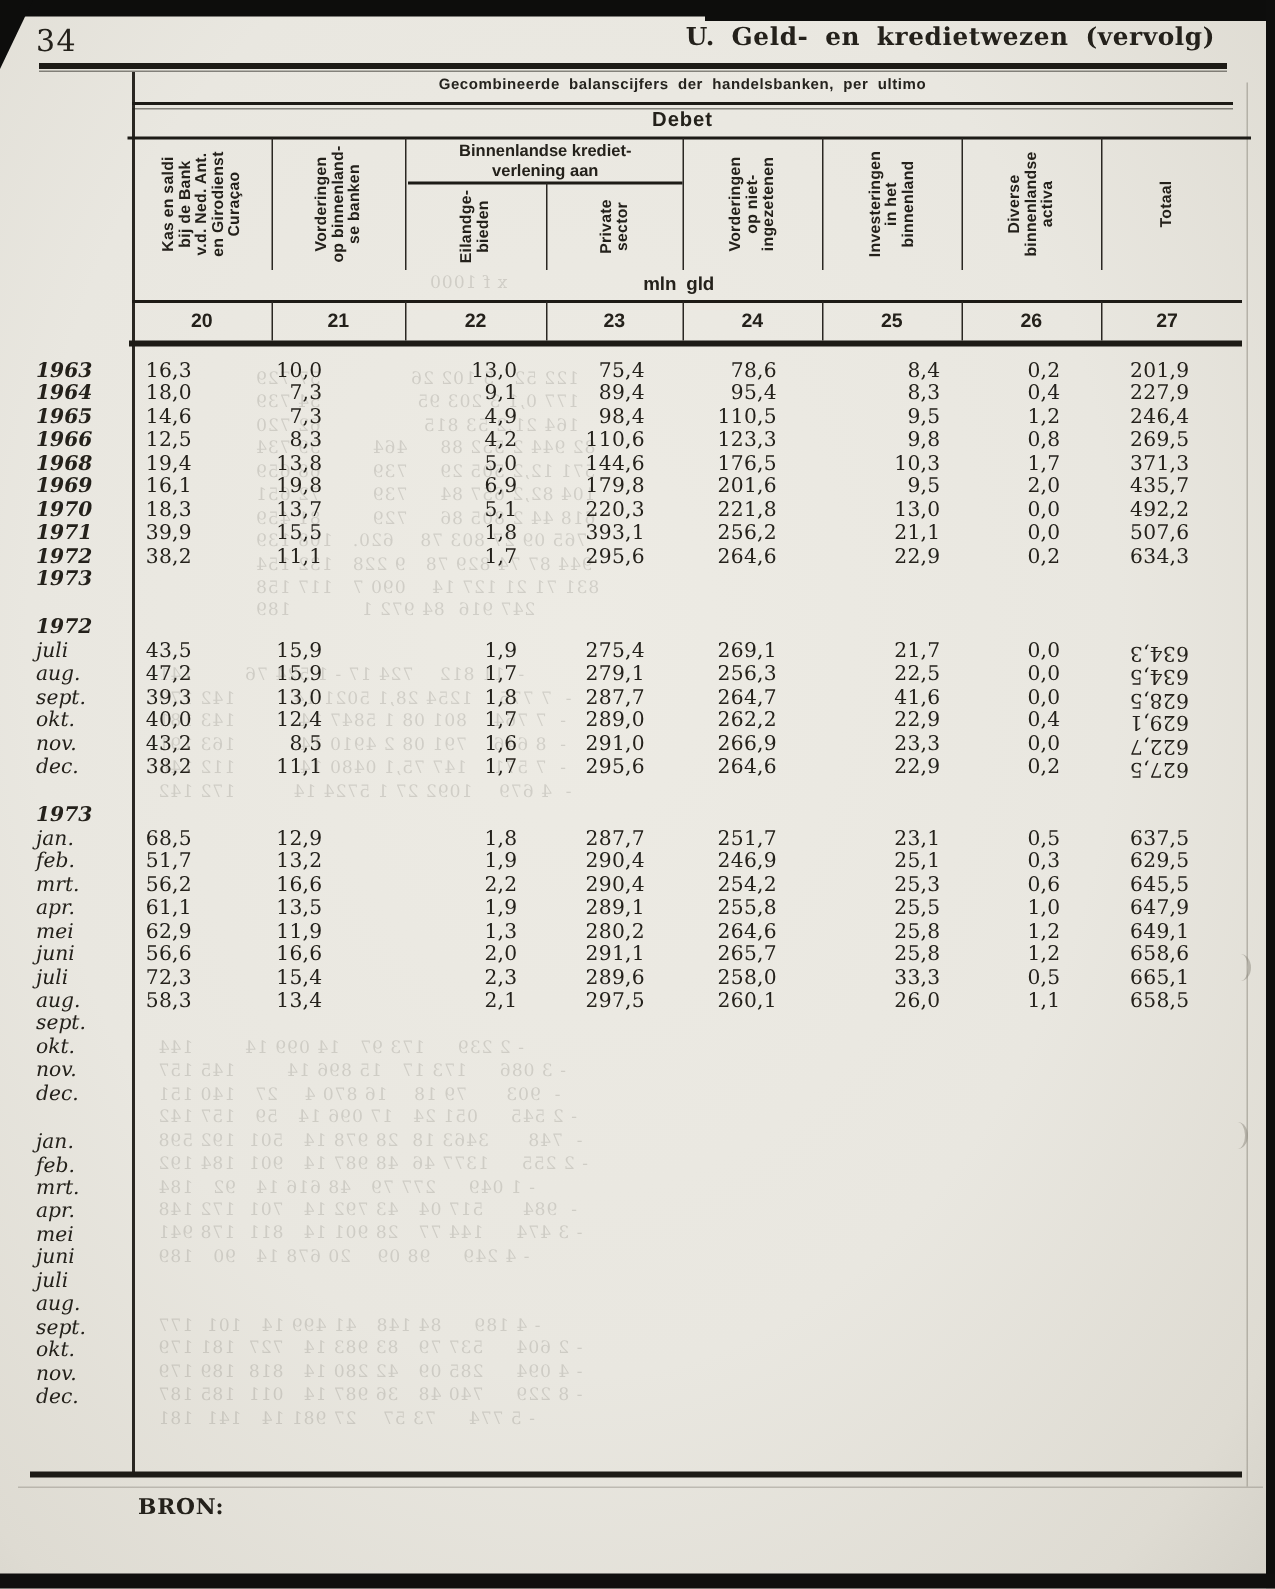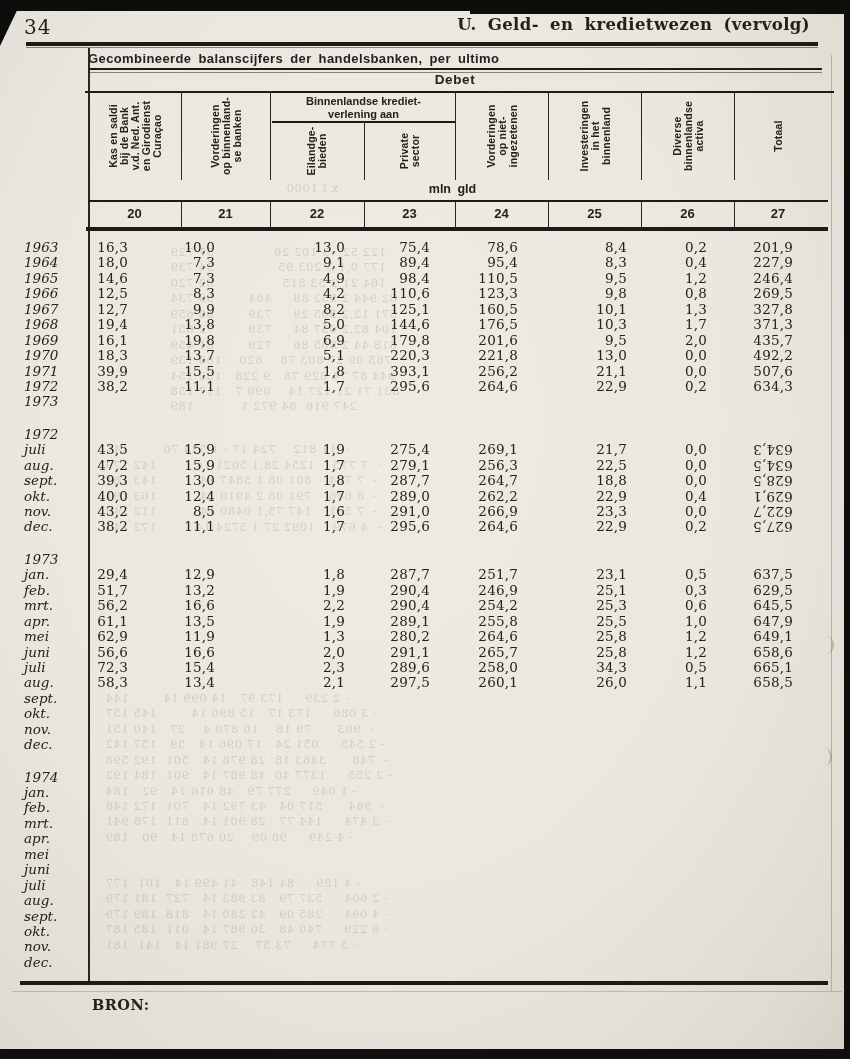--- a/index.html
+++ b/index.html
@@ -16,42 +16,42 @@
   .edge-right{left:844px;top:0;width:6px;height:1059px;background:#0e0e0d;}
   .edge-bottom{left:0;top:1049px;width:850px;height:10px;background:#100f0e;}
   .pageno{left:24px;top:15px;font-size:20px;letter-spacing:1px;}
   .sechead{right:40px;top:15px;font-size:16.5px;font-weight:bold;letter-spacing:.4px;word-spacing:5px;}
   .toprule{left:26px;top:42px;width:792px;height:3.5px;}
   .toprule2{left:26px;top:47px;width:792px;height:1px;opacity:.5;}
   .edgeline{left:831px;top:55px;width:1px;height:936px;background:#a19d93;opacity:.7;}
   .bump{position:absolute;width:12px;height:18px;border-right:2px solid #8d897e;border-radius:50%;opacity:.5;}
   .crease{left:12px;top:991px;width:830px;height:1px;background:#8b887f;opacity:.45;}
   
-  .title{left:88px;top:51px;width:734px;font-family:"Liberation Sans",sans-serif;
-    font-weight:bold;font-size:13px;letter-spacing:.4px;word-spacing:3px;color:#25231e;}
+  .title{left:88px;top:51px;width:734px;text-align:center;font-family:"Liberation Sans",sans-serif;
+    font-weight:bold;font-size:10px;letter-spacing:.4px;word-spacing:3px;color:#25231e;}
   .debet{left:88px;top:72px;width:734px;text-align:center;font-family:"Liberation Sans",sans-serif;
     font-weight:bold;font-size:13.5px;letter-spacing:.6px;}
   .mlngld{left:405px;top:182px;width:95px;text-align:center;font-family:"Liberation Sans",sans-serif;
     font-weight:bold;font-size:12.5px;word-spacing:3px;}
   .ghead{left:272px;top:95px;width:183px;text-align:center;font-family:"Liberation Sans",sans-serif;
     font-weight:bold;font-size:11px;line-height:12.5px;white-space:pre-line;}
   .hcell{position:absolute;top:92px;height:88px;}
   .hcell.sub{top:122px;height:58px;}
   .rot{position:absolute;left:50%;top:50%;width:86px;transform:translate(-50%,-50%) rotate(-90deg);
     font-family:"Liberation Sans",sans-serif;font-weight:bold;font-size:10.5px;line-height:11px;
     text-align:center;white-space:pre-line;letter-spacing:.2px;}
   .hcell.sub .rot{width:56px;}
   .cnum{position:absolute;top:201px;height:26px;line-height:26px;text-align:center;
     font-family:"Liberation Sans",sans-serif;font-weight:bold;font-size:13px;}
   
   .datagrid{position:absolute;left:20px;top:240px;width:802px;}
   .section{margin-bottom:17px;}
   .trow{display:grid;grid-template-columns:68px 93px 89px 94px 91px 93px 93px 93px 88px;height:15.45px;}
   .stub{font-style:italic;font-size:13.5px;line-height:15.45px;padding-left:4px;white-space:nowrap;}
-  .stub.yr,.stub.sec{font-weight:normal;}
+  .stub.yr,.stub.sec{font-weight:bold;}
   .cell{text-align:right;font-size:13.5px;line-height:15.45px;letter-spacing:.2px;white-space:nowrap;}
   .c0{padding-right:53px}.c1{padding-right:55px}.c2{padding-right:19px}.c3{padding-right:25px}
   .c4{padding-right:30px}.c5{padding-right:14px}.c6{padding-right:27px}.c7{padding-right:29px}
   .inv{display:inline-block;transform:rotate(180deg);}
   
   .bron-label{left:92px;top:996px;font-size:14.5px;font-weight:bold;letter-spacing:.5px;}
   .bron-text{left:158px;top:996px;font-size:14.5px;font-weight:bold;letter-spacing:.3px;word-spacing:2px;}
   
   .bleed{position:absolute;transform:scaleX(-1);font-size:11.5px;line-height:13px;color:#4e4b43;
     opacity:.17;white-space:pre;letter-spacing:.6px;}
@@ -236,31 +236,20 @@
             <span class="cell c0">12,5</span>
             <span class="cell c1">8,3</span>
             <span class="cell c2">4,2</span>
             <span class="cell c3">110,6</span>
             <span class="cell c4">123,3</span>
             <span class="cell c5">9,8</span>
             <span class="cell c6">0,8</span>
             <span class="cell c7">269,5</span>
           </div>
           <div class="trow">
-            <span class="stub yr">1967</span>
-            <span class="cell c0">12,7</span>
-            <span class="cell c1">9,9</span>
-            <span class="cell c2">8,2</span>
-            <span class="cell c3">125,1</span>
-            <span class="cell c4">160,5</span>
-            <span class="cell c5">10,1</span>
-            <span class="cell c6">1,3</span>
-            <span class="cell c7">327,8</span>
-          </div>
-          <div class="trow">
             <span class="stub yr">1968</span>
             <span class="cell c0">19,4</span>
             <span class="cell c1">13,8</span>
             <span class="cell c2">5,0</span>
             <span class="cell c3">144,6</span>
             <span class="cell c4">176,5</span>
             <span class="cell c5">10,3</span>
             <span class="cell c6">1,7</span>
             <span class="cell c7">371,3</span>
           </div>
@@ -346,21 +335,21 @@
             <span class="cell c6">0,0</span>
             <span class="cell c7"><span class="inv">634,5</span></span>
           </div>
           <div class="trow">
             <span class="stub mo">sept.</span>
             <span class="cell c0">39,3</span>
             <span class="cell c1">13,0</span>
             <span class="cell c2">1,8</span>
             <span class="cell c3">287,7</span>
             <span class="cell c4">264,7</span>
-            <span class="cell c5">18,8</span>
+            <span class="cell c5">41,6</span>
             <span class="cell c6">0,0</span>
             <span class="cell c7"><span class="inv">628,5</span></span>
           </div>
           <div class="trow">
             <span class="stub mo">okt.</span>
             <span class="cell c0">40,0</span>
             <span class="cell c1">12,4</span>
             <span class="cell c2">1,7</span>
             <span class="cell c3">289,0</span>
             <span class="cell c4">262,2</span>
@@ -390,21 +379,21 @@
             <span class="cell c6">0,2</span>
             <span class="cell c7"><span class="inv">627,5</span></span>
           </div>
         </div>
         <div class="section">
           <div class="trow">
             <span class="stub sec">1973</span>
           </div>
           <div class="trow">
             <span class="stub mo">jan.</span>
-            <span class="cell c0">29,4</span>
+            <span class="cell c0">68,5</span>
             <span class="cell c1">12,9</span>
             <span class="cell c2">1,8</span>
             <span class="cell c3">287,7</span>
             <span class="cell c4">251,7</span>
             <span class="cell c5">23,1</span>
             <span class="cell c6">0,5</span>
             <span class="cell c7">637,5</span>
           </div>
           <div class="trow">
             <span class="stub mo">feb.</span>
@@ -461,21 +450,21 @@
             <span class="cell c6">1,2</span>
             <span class="cell c7">658,6</span>
           </div>
           <div class="trow">
             <span class="stub mo">juli</span>
             <span class="cell c0">72,3</span>
             <span class="cell c1">15,4</span>
             <span class="cell c2">2,3</span>
             <span class="cell c3">289,6</span>
             <span class="cell c4">258,0</span>
-            <span class="cell c5">34,3</span>
+            <span class="cell c5">33,3</span>
             <span class="cell c6">0,5</span>
             <span class="cell c7">665,1</span>
           </div>
           <div class="trow">
             <span class="stub mo">aug.</span>
             <span class="cell c0">58,3</span>
             <span class="cell c1">13,4</span>
             <span class="cell c2">2,1</span>
             <span class="cell c3">297,5</span>
             <span class="cell c4">260,1</span>
@@ -523,23 +512,20 @@
             <span class="cell c2"></span>
             <span class="cell c3"></span>
             <span class="cell c4"></span>
             <span class="cell c5"></span>
             <span class="cell c6"></span>
             <span class="cell c7"></span>
           </div>
         </div>
         <div class="section">
           <div class="trow">
-            <span class="stub sec">1974</span>
-          </div>
-          <div class="trow">
             <span class="stub mo">jan.</span>
             <span class="cell c0"></span>
             <span class="cell c1"></span>
             <span class="cell c2"></span>
             <span class="cell c3"></span>
             <span class="cell c4"></span>
             <span class="cell c5"></span>
             <span class="cell c6"></span>
             <span class="cell c7"></span>
           </div>

